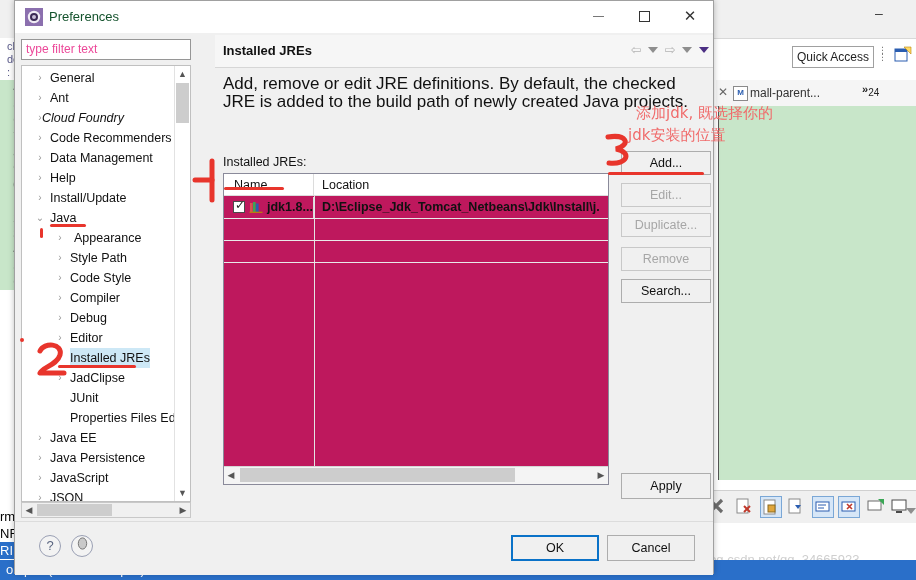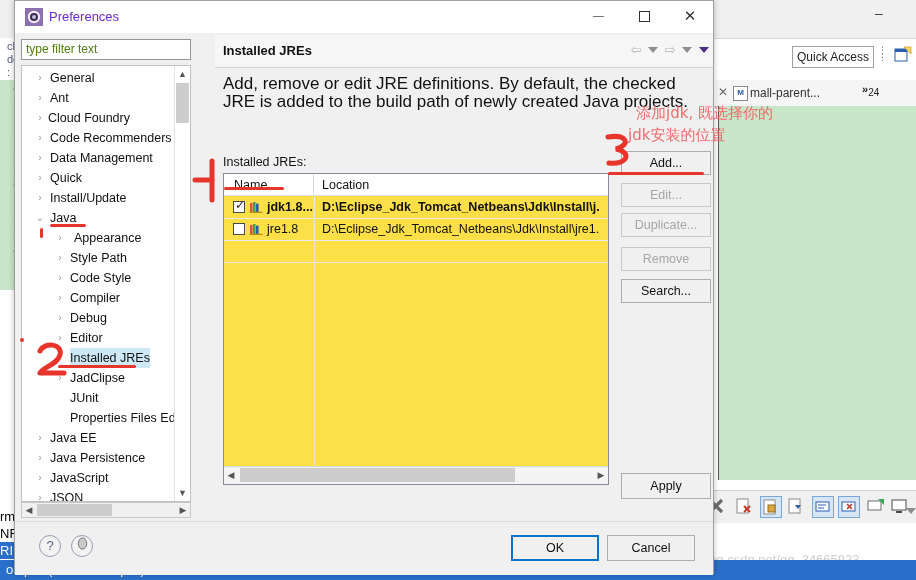--- a/index.html
+++ b/index.html
@@ -46,32 +46,32 @@
   .hsep{position:absolute;left:24px;top:522px;width:892px;height:1px;background:#d0d0d0;}
 
   
   #dlg{
     position:absolute;left:14px;top:0;width:700px;height:574px;
     background:#f0f0f0;border:1px solid #a0a0a0;box-sizing:border-box;
     box-shadow:0 0 6px rgba(0,0,0,.25);
   }
   .dlg-title{position:absolute;left:0;top:0;width:698px;height:32px;background:#fff;}
   .dlg-icon{position:absolute;left:10px;top:7px;width:18px;height:18px;}
-  .dlg-titletext{position:absolute;left:34px;top:8px;font-size:13px;color:#6d28d9;}
+  .dlg-titletext{position:absolute;left:34px;top:8px;font-size:13px;color:#14532d;}
   .wbtn{position:absolute;top:0;width:46px;height:30px;text-align:center;line-height:30px;color:#333;font-size:13px;}
   .wbtn.close{right:0;font-size:15px;}
   .wbtn.max{right:46px;}
   .wbtn.min{right:92px;}
   .minglyph{display:inline-block;width:11px;height:1px;background:#777;vertical-align:middle;}
   .maxglyph{display:inline-block;width:11px;height:11px;border:1.4px solid #333;vertical-align:middle;box-sizing:border-box;}
 
   .filter-input{
     position:absolute;left:6px;top:38px;width:170px;height:21px;
     border:1px solid #969696;background:#fff;box-sizing:border-box;
-    font-size:12px;color:#4d7c0f;padding-left:4px;line-height:19px;
+    font-size:12px;color:#ec4899;padding-left:4px;line-height:19px;
   }
   .tree-panel{
     position:absolute;left:6px;top:64px;width:170px;height:437px;
     background:#fff;border:1px solid #c0c0c0;box-sizing:border-box;overflow:hidden;
   }
   .tree-list{position:absolute;left:0;top:2px;width:155px;}
   .titem{height:20px;line-height:20px;font-size:12.5px;color:#111;white-space:nowrap;position:relative;}
   .arrow{position:absolute;width:12px;text-align:center;color:#9a9a9a;font-size:10px;top:0;line-height:20px;}
   .tlabel{position:absolute;white-space:nowrap;}
   .titem.sel .tlabel{background:#cde8f6;}
@@ -89,21 +89,21 @@
   .page-title{position:absolute;left:8px;top:8px;font-size:13px;font-weight:bold;color:#111;}
   .navs{position:absolute;right:4px;top:6px;height:20px;color:#b4b4b4;font-size:13px;}
   .navs span{display:inline-block;vertical-align:middle;margin-left:3px;}
   .tri{width:0;height:0;border-left:5px solid transparent;border-right:5px solid transparent;border-top:6px solid #8e8e8e;display:inline-block;}
   .tri.dark{border-top-color:#4b2e83;}
   .desc{position:absolute;left:26px;top:42px;width:470px;font-size:17px;color:#111;line-height:18px;}
   .lbl-jres{position:absolute;left:26px;top:122px;font-size:12.5px;color:#111;}
 
   .table-box{
     position:absolute;left:26px;top:140px;width:386px;height:312px;
-    background:#fde047;border:1px solid #8a8a9a;box-sizing:border-box;overflow:hidden;
+    background:#be185d;border:1px solid #8a8a9a;box-sizing:border-box;overflow:hidden;
   }
   .th{position:absolute;top:0;height:22px;background:#fff;border-bottom:1px solid #dcdcdc;font-size:12.5px;color:#111;line-height:22px;}
   .th.name{left:0;width:90px;padding-left:10px;box-sizing:border-box;border-right:1px solid #dcdcdc;}
   .th.loc{left:90px;right:0;padding-left:8px;box-sizing:border-box;}
   .trow{position:absolute;left:0;right:0;height:21px;font-size:12.5px;color:#111;line-height:21px;}
   .c-name{position:absolute;left:0;width:90px;height:21px;box-sizing:border-box;border-right:1px solid #dcdcdc;}
   .c-loc{position:absolute;left:90px;right:0;height:21px;padding-left:8px;box-sizing:border-box;white-space:nowrap;overflow:hidden;}
   .cb{position:absolute;left:9px;top:4px;width:12px;height:12px;border:1px solid #4a4a4a;background:#fff;box-sizing:border-box;}
   .cb .tick{position:absolute;left:1px;top:-3px;font-size:12px;color:#222;line-height:12px;}
   .jicon{position:absolute;left:25px;top:4px;width:14px;height:12px;}
@@ -242,33 +242,33 @@
         <div class="titem">
           <span class="arrow" style="left: 12px;">›</span>
           <span class="tlabel" style="left: 28px;">General</span>
         </div>
         <div class="titem">
           <span class="arrow" style="left: 12px;">›</span>
           <span class="tlabel" style="left: 28px;">Ant</span>
         </div>
         <div class="titem">
           <span class="arrow" style="left: 12px;">›</span>
-          <span class="tlabel" style="left: 26px;">Cloud Foundry</span>
+          <span class="tlabel" style="left: 20px; font-style: italic;">Cloud Foundry</span>
         </div>
         <div class="titem">
           <span class="arrow" style="left: 12px;">›</span>
           <span class="tlabel" style="left: 28px;">Code Recommenders</span>
         </div>
         <div class="titem">
           <span class="arrow" style="left: 12px;">›</span>
           <span class="tlabel" style="left: 28px;">Data Management</span>
         </div>
         <div class="titem">
           <span class="arrow" style="left: 12px;">›</span>
-          <span class="tlabel" style="left: 28px;">Quick</span>
+          <span class="tlabel" style="left: 28px;">Help</span>
         </div>
         <div class="titem">
           <span class="arrow" style="left: 12px;">›</span>
           <span class="tlabel" style="left: 28px;">Install/Update</span>
         </div>
         <div class="titem">
           <span class="arrow" style="left: 12px;">⌄</span>
           <span class="tlabel" style="left: 28px;">Java</span>
         </div>
         <div class="titem">
@@ -367,33 +367,20 @@
             <rect x="4" y="1" width="2.6" height="10" fill="#3aa655"></rect>
             <rect x="7" y="2.5" width="2.6" height="8.5" fill="#2a5db0"></rect>
             <path d="M0.5 11.3 L13.5 11.3" stroke="#b8860b" stroke-width="1.2"></path>
           </svg>
           <span class="nm bold">jdk1.8...</span>
         </div>
         <div class="c-loc bold">D:\Eclipse_Jdk_Tomcat_Netbeans\Jdk\Install\j.</div>
       </div>
       <div class="rowline" style="top:44px"></div>
 
-      <div class="trow" style="top:45px">
-        <div class="c-name">
-          <div class="cb"></div>
-          <svg class="jicon" viewBox="0 0 14 12">
-            <rect x="1" y="2" width="2.6" height="9" fill="#d9534f"></rect>
-            <rect x="4" y="1" width="2.6" height="10" fill="#3aa655"></rect>
-            <rect x="7" y="2.5" width="2.6" height="8.5" fill="#2a5db0"></rect>
-            <path d="M0.5 11.3 L13.5 11.3" stroke="#b8860b" stroke-width="1.2"></path>
-          </svg>
-          <span class="nm">jre1.8</span>
-        </div>
-        <div class="c-loc">D:\Eclipse_Jdk_Tomcat_Netbeans\Jdk\Install\jre1.</div>
-      </div>
       <div class="rowline" style="top:66px"></div>
       <div class="rowline" style="top:88px"></div>
 
       <div class="tbl-hscroll">
         <div class="hs-l" style="top:1px">◀</div>
         <div class="tbl-hs-thumb"></div>
         <div class="hs-r" style="top:1px">▶</div>
       </div>
     </div>
 

